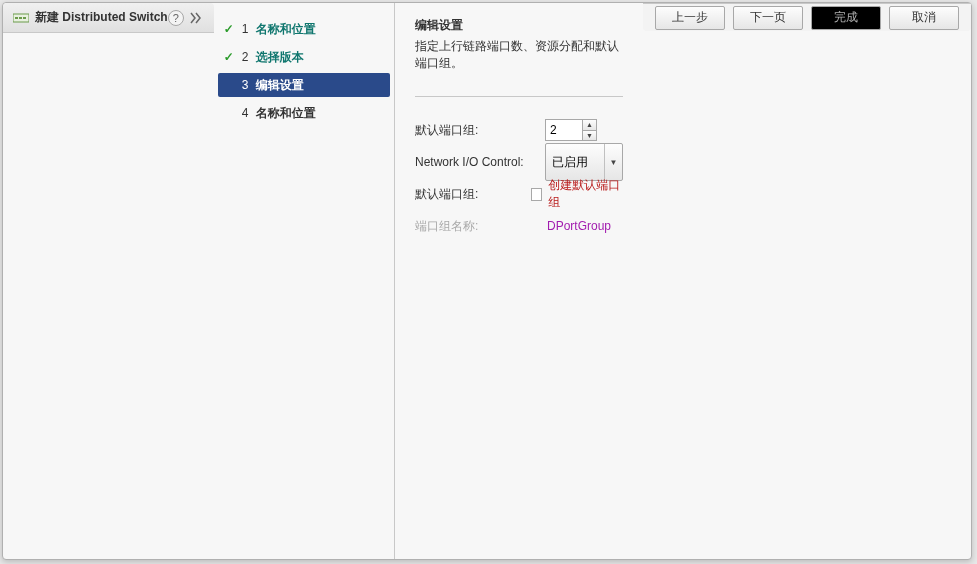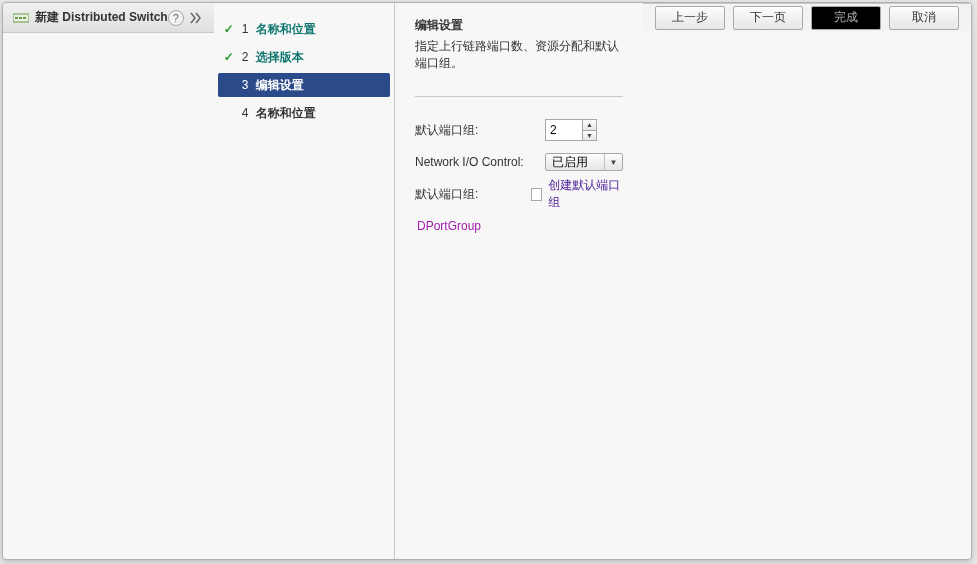--- a/index.html
+++ b/index.html
@@ -163,21 +163,21 @@
   justify-content:center;
   font-size:7px;
   background:linear-gradient(#fdfdfd,#e6e6e6);
   cursor:pointer;
   color:#444;
 }
 .spinner .btns div:first-child { border-bottom:1px solid #a8a8a8;}
 .select {
   display:flex;
   align-items:center;
-  height:18px;
+  height:38px;
   border:1px solid #a8a8a8;
   background:linear-gradient(#fdfdfd,#e6e6e6);
   border-radius:2px;
   cursor:pointer;
 }
 .select .sel-text {
   padding:0 6px;
   width:58px;
 }
 .select .caret {
@@ -190,21 +190,21 @@
   font-size:8px;
   color:#444;
 }
 .checkbox {
   width:13px; height:13px;
   border:1px solid #a8a8a8;
   background:#fff;
   margin-right:6px;
   cursor:pointer;
 }
-.cb-label { color:#4c1d95; }
+.cb-label { color:#b91c1c; }
 .text-input-disabled {
   color:#a21caf;
   padding-left:2px;
 }
 .footer {
   height:28px;
   border-top:1px solid #c8c8c8;
   display:flex;
   align-items:center;
   justify-content:flex-end;
@@ -299,20 +299,21 @@
         </div>
       </div>
 
       <div class="form-row">
         <span class="form-label">默认端口组:</span>
         <span class="checkbox"></span>
         <span class="cb-label">创建默认端口组</span>
       </div>
 
       <div class="form-row">
+        <span class="form-label disabled">端口组名称:</span>
         <span class="text-input-disabled">DPortGroup</span>
       </div>
     </div>
   </div>
 
   <div class="footer">
     <button class="btn">上一步</button>
     <button class="btn">下一页</button>
     <button class="btn" disabled="">完成</button>
     <button class="btn">取消</button>

